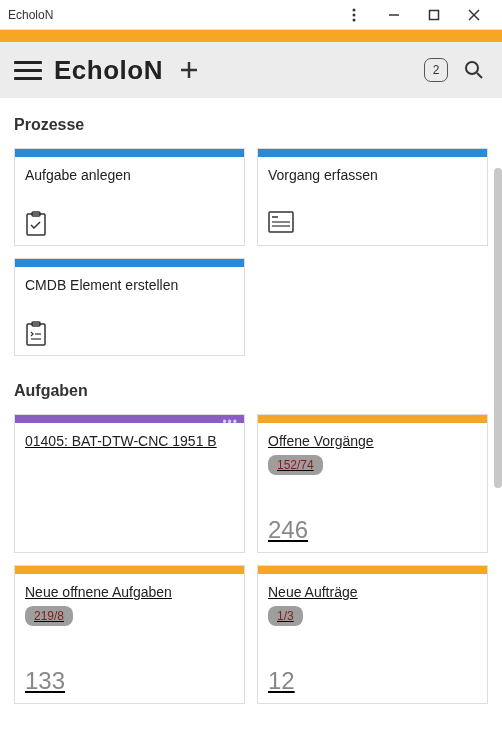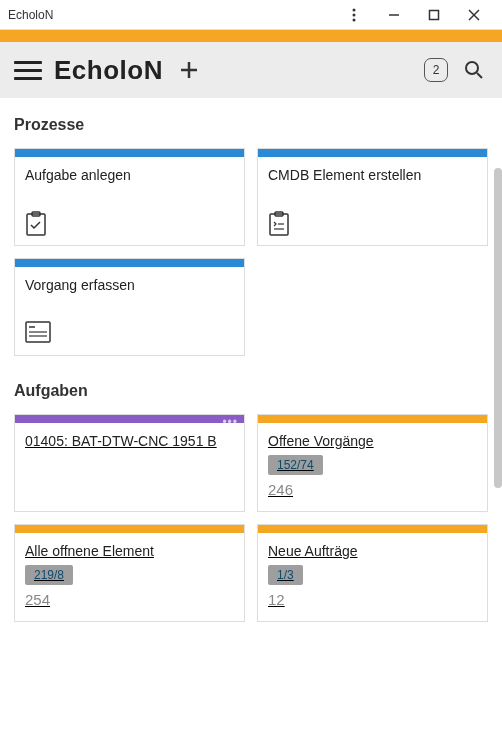--- a/index.html
+++ b/index.html
@@ -141,30 +141,31 @@
   text-overflow: ellipsis;
 }
 .card-icon {
   margin-top: auto;
   width: 24px;
   height: 26px;
 }
 .badge {
   display: inline-block;
   background: #9e9e9e;
-  color: #0c4a6e;
+  color: #7f1d1d;
   font-size: 12px;
   padding: 3px 9px;
-  border-radius: 2px;
+  border-radius: 8px;
   width: fit-content;
 }
 .big-number {
-  font-size: 15px;
+  font-size: 24px;
   color: #888;
   font-weight: 400;
+  margin-top: 35px;
 }
 .fav-card .card-body { gap: 6px; text-decoration: underline; }
 .fav-ellipsis {
   position: absolute;
   right: 6px;
   top: 0px;
   color: rgba(255,255,255,0.7);
   font-size: 12px;
   letter-spacing: 1px;
 }
@@ -250,53 +251,53 @@
   <div class="card-grid">
     <div class="card">
       <div class="card-stripe stripe-blue"></div>
       <div class="card-body">
         <div class="card-title">Aufgabe anlegen</div>
         <div class="card-icon">
           <svg width="22" height="26" viewBox="0 0 22 26">
               <rect x="2" y="3" width="18" height="21" rx="1" fill="none" stroke="#333" stroke-width="1.5"></rect>
               <rect x="7" y="1" width="8" height="4" rx="1" fill="none" stroke="#333" stroke-width="1.5"></rect>
               <path d="M6 14 l3 3 l6 -6" fill="none" stroke="#333" stroke-width="1.5"></path>
+            </svg>
+        </div>
+      </div>
+    </div>
+    <div class="card">
+      <div class="card-stripe stripe-blue"></div>
+      <div class="card-body">
+        <div class="card-title">Vorgang erfassen</div>
+        <div class="card-icon">
+          <svg width="26" height="22" viewBox="0 0 26 22">
+              <rect x="1" y="1" width="24" height="20" rx="1" fill="none" stroke="#333" stroke-width="1.5"></rect>
+              <line x1="4" y1="6" x2="10" y2="6" stroke="#333" stroke-width="1.5"></line>
+              <line x1="4" y1="11" x2="22" y2="11" stroke="#333" stroke-width="1.2"></line>
+              <line x1="4" y1="15" x2="22" y2="15" stroke="#333" stroke-width="1.2"></line>
             </svg>
         </div>
       </div>
     </div>
     <div class="card">
       <div class="card-stripe stripe-blue"></div>
       <div class="card-body">
         <div class="card-title">CMDB Element erstellen</div>
         <div class="card-icon">
           <svg width="22" height="26" viewBox="0 0 22 26">
               <rect x="2" y="3" width="18" height="21" rx="1" fill="none" stroke="#333" stroke-width="1.5"></rect>
               <rect x="7" y="1" width="8" height="4" rx="1" fill="none" stroke="#333" stroke-width="1.5"></rect>
               <path d="M6 11 l2 2 l-2 2" fill="none" stroke="#333" stroke-width="1.2"></path>
               <line x1="10" y1="13" x2="16" y2="13" stroke="#333" stroke-width="1.2"></line>
               <line x1="6" y1="18" x2="16" y2="18" stroke="#333" stroke-width="1.2"></line>
             </svg>
         </div>
       </div>
     </div>
-    <div class="card">
-      <div class="card-stripe stripe-blue"></div>
-      <div class="card-body">
-        <div class="card-title">Vorgang erfassen</div>
-        <div class="card-icon">
-          <svg width="26" height="22" viewBox="0 0 26 22">
-              <rect x="1" y="1" width="24" height="20" rx="1" fill="none" stroke="#333" stroke-width="1.5"></rect>
-              <line x1="4" y1="6" x2="10" y2="6" stroke="#333" stroke-width="1.5"></line>
-              <line x1="4" y1="11" x2="22" y2="11" stroke="#333" stroke-width="1.2"></line>
-              <line x1="4" y1="15" x2="22" y2="15" stroke="#333" stroke-width="1.2"></line>
-            </svg>
-        </div>
-      </div>
-    </div>
   </div>
 
   <div class="section-title">Aufgaben</div>
 
   <div class="card-grid">
     <div class="card fav-card">
       <div class="card-stripe stripe-purple" style="position:relative;">
         <span class="fav-ellipsis">•••</span>
       </div>
       <div class="card-body">
@@ -307,23 +308,23 @@
       <div class="card-stripe stripe-orange"></div>
       <div class="card-body">
         <div class="card-title">Offene Vorgänge</div>
         <div class="badge">152/74</div>
         <div class="big-number">246</div>
       </div>
     </div>
     <div class="card fav-card">
       <div class="card-stripe stripe-orange"></div>
       <div class="card-body">
-        <div class="card-title">Alle offnene Element</div>
+        <div class="card-title">Neue offnene Aufgaben</div>
         <div class="badge">219/8</div>
-        <div class="big-number">254</div>
+        <div class="big-number">133</div>
       </div>
     </div>
     <div class="card fav-card">
       <div class="card-stripe stripe-orange"></div>
       <div class="card-body">
         <div class="card-title">Neue Aufträge</div>
         <div class="badge">1/3</div>
         <div class="big-number">12</div>
       </div>
     </div>

